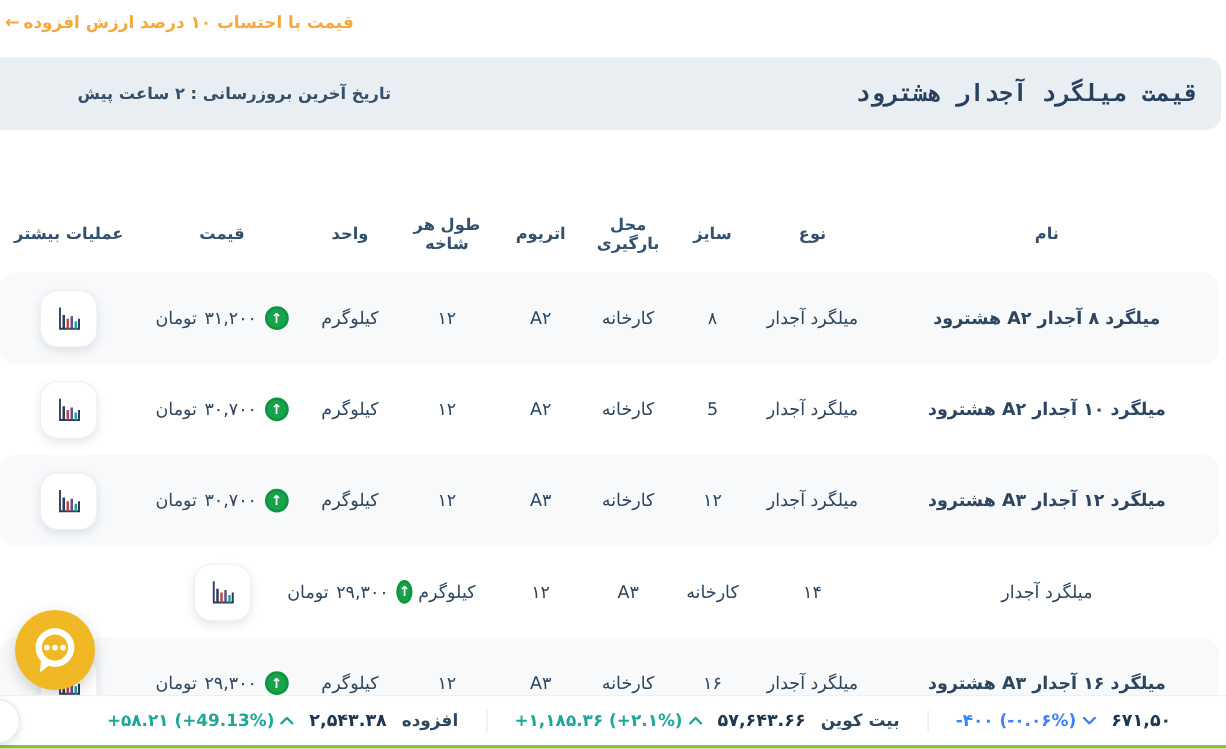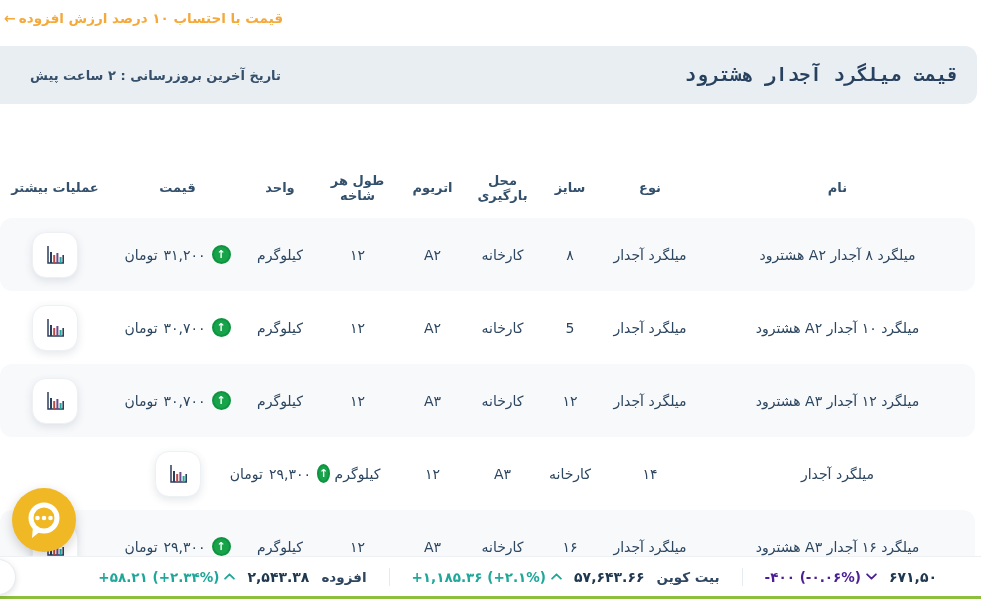--- a/index.html
+++ b/index.html
@@ -13,30 +13,30 @@
     direction:ltr;color:#f5a93b;font-size:13.5px;font-weight:600;white-space:nowrap;
   }
   .notice .arr{font-size:14px;line-height:1;}
   
   .price-head{
     position:absolute;left:-20px;top:46px;width:997px;height:58px;background:#e9eef3;
     border-radius:12px;display:flex;align-items:center;justify-content:space-between;
     padding:0 18px 0 50px;box-sizing:border-box;
   }
   .price-head .title{font-size:19px;font-weight:700;color:#27415f;font-family:Liberation Mono, monospace;}
-  .price-head .upd{font-size:13px;font-weight:600;color:#36506b;}
+  .price-head .upd{font-size:13px;font-weight:600;color:#36506b;margin-left:32px;}
   
   .grid9{display:grid;grid-template-columns:275px 100px 60px 75px 65px 85px 70px 135px 110px;direction:rtl;align-items:center;}
   .thead{position:absolute;top:165px;left:0;width:975px;height:45px;}
   .thead span{text-align:center;font-size:13px;font-weight:700;color:#33506d;}
   .tbody{position:absolute;top:218px;left:0;width:975px;}
   .row{height:73px;border-radius:12px;}
   .row:nth-child(odd){background:#f8f9fb;}
   .cell{text-align:center;font-size:14px;color:#2c4660;font-weight:500;}
-  .cell.name{font-weight:400;}
+  .cell.name{font-weight:700;}
   .price-wrap{display:flex;align-items:center;justify-content:center;gap:6px;direction:rtl;}
   .up-ico{
     width:19px;height:19px;border-radius:50%;background:#16a34a;border:2px solid #0e9440;
     color:#fff;display:flex;align-items:center;justify-content:center;
     font-size:11px;font-weight:bold;box-sizing:border-box;line-height:1;
   }
   .chart-btn{
     width:46px;height:46px;border-radius:14px;background:#fff;border:1px solid #eef1f4;
     box-shadow:0 3px 8px rgba(35,57,83,.12);display:flex;align-items:center;justify-content:center;
     cursor:pointer;margin:0 auto;padding:0;
@@ -46,21 +46,21 @@
     position:absolute;left:0;bottom:0;width:981px;height:43px;background:#fff;
     border-top:1px solid #eef1f4;border-bottom:3px solid #8bbf3c;box-sizing:border-box;
     display:flex;align-items:center;direction:rtl;padding-right:10px;z-index:60;
   }
   .t-item{display:flex;align-items:center;gap:12px;padding:0 22px;white-space:nowrap;}
   .t-name{font-size:13.5px;font-weight:600;color:#2e4660;}
   .t-val{font-size:14px;font-weight:700;color:#20384f;direction:ltr;}
   .t-chg{display:flex;align-items:center;gap:5px;font-size:13.5px;font-weight:700;}
   .t-chg .chg-txt{direction:ltr;}
   .t-item.up .t-chg{color:#1fa79a;}
-  .t-item.down .t-chg{color:#4c1d95;}
+  .t-item.down .t-chg{color:#3b82f6;}
   .t-item.down .caret{transform:rotate(180deg);}
   .caret{display:flex;}
   .t-div{width:1px;height:18px;background:#e5ebf1;}
   .t-nav{
     position:absolute;left:-20px;top:50%;transform:translateY(-50%);
     width:36px;height:36px;border-radius:50%;background:#fff;border:1px solid #e7ecf1;
     box-shadow:0 2px 6px rgba(0,0,0,.12);cursor:pointer;
   }
   
   .chat{
@@ -271,19 +271,19 @@
     <div class="t-div"></div>
     <div class="t-item up">
       <span class="t-name">افزوده</span>
       <span class="t-val">۲,۵۴۳.۳۸</span>
       <span class="t-chg">
         <span class="caret">
           <svg width="11" height="7" viewBox="0 0 10 6">
               <polyline points="1,5 5,1 9,5" fill="none" stroke="currentColor" stroke-width="1.6" stroke-linecap="round" stroke-linejoin="round"></polyline>
             </svg>
         </span>
-        <span class="chg-txt">+۵۸.۲۱ (+۲.۳۴%)</span>
+        <span class="chg-txt">+۵۸.۲۱ (+49.13%)</span>
       </span>
     </div>
     <button class="t-nav"></button>
   </div>
 
 </div>
 
 </body></html>

